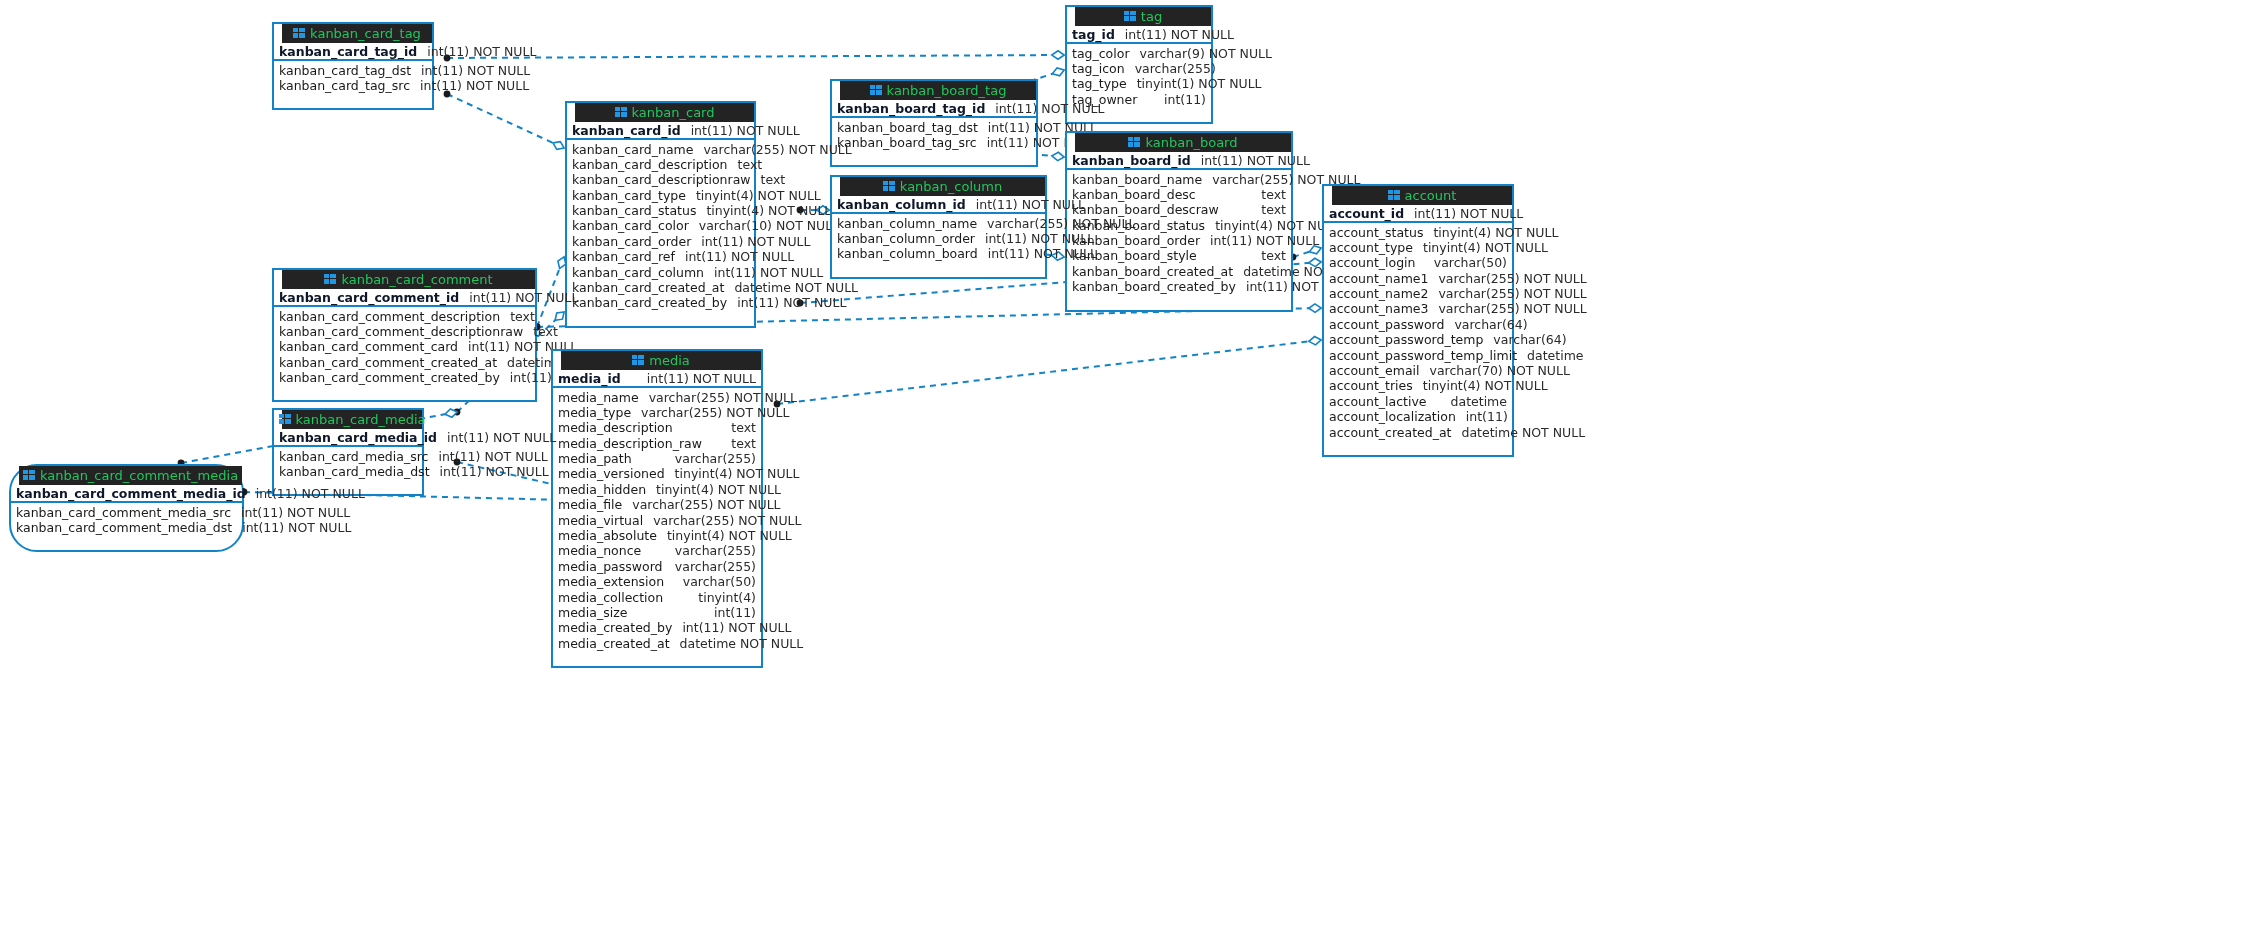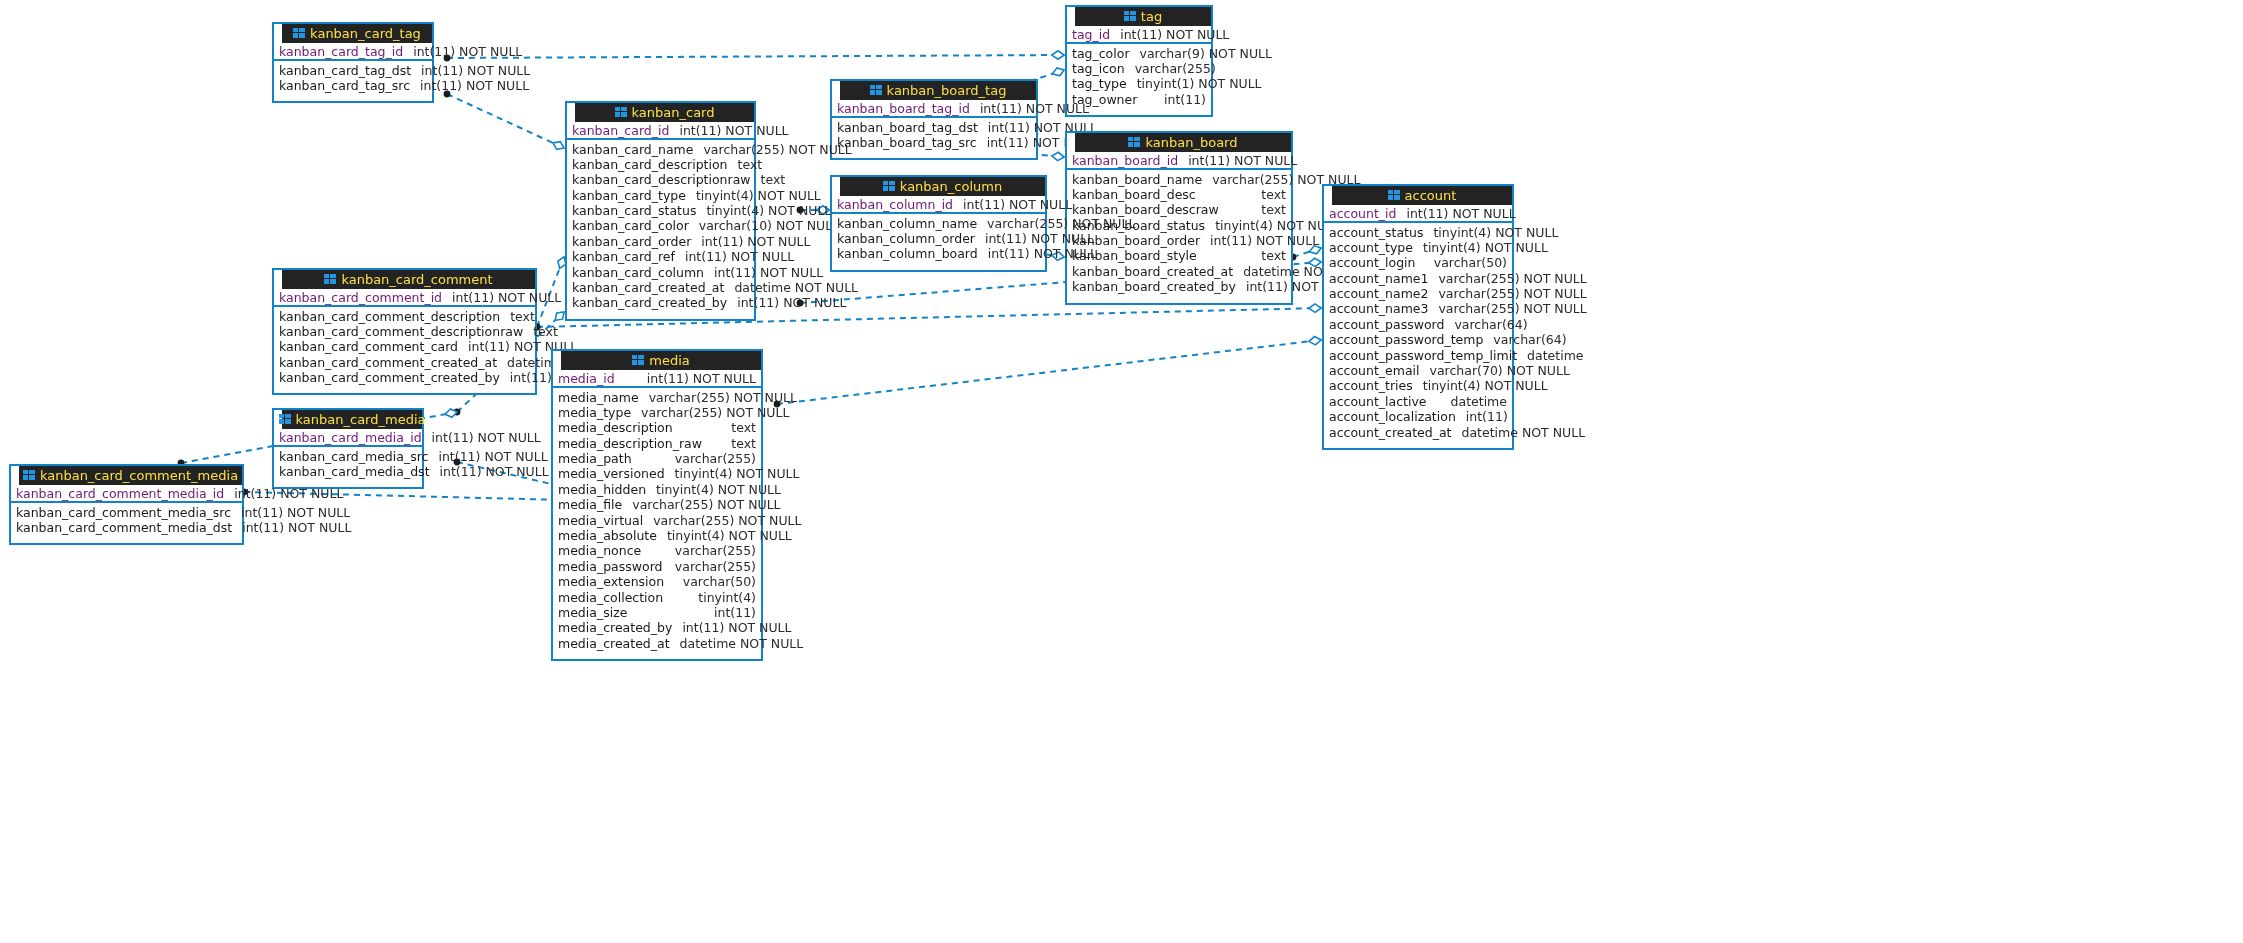--- a/index.html
+++ b/index.html
@@ -31,21 +31,21 @@
   .entity {
     position: absolute;
     z-index: 2;
     border: 2px solid #1183c6;
     background: #ffffff;
     box-sizing: border-box;
     box-shadow: 0 0 0 0 rgba(0,0,0,0);
   }
   .entity-header {
     background: #232323;
-    color: #fde047;
+    color: #22c55e;
     font-size: 13px;
     line-height: 19px;
     height: 19px;
     text-align: center;
     white-space: nowrap;
     padding: 1px 8px 2px 8px;
     box-sizing: border-box;
     display: flex;
     align-items: center;
     justify-content: center;
@@ -90,26 +90,26 @@
   }
   .field-row .fname {
     text-align: left;
     padding-right: 10px;
   }
   .field-row .ftype {
     text-align: right;
     color: #2b2b2b;
   }
   .field-row.pk-row .fname {
-    font-weight: normal;
-    color: #701a75;
+    font-weight: bold;
+    color: #0f172a;
   }
   .fields-body {
     padding-top: 1.5px;
-    padding-bottom: 8px;
+    padding-bottom: 15px;
   }
 </style>
 </head>
 <body>
 
 <div id="canvas">
   <svg id="edges" viewBox="0 0 2243 943" xmlns="http://www.w3.org/2000/svg">
       <g>
         <line x1="447" y1="58" x2="1053.0001300250922" y2="55.053483970704576" stroke="#1183c6" stroke-width="2" stroke-dasharray="6,5"></line>
         <circle cx="447" cy="58" r="3.4" fill="#1b1b1b"></circle>
@@ -622,21 +622,21 @@
           <div class="field-row">
             <span class="fname">kanban_card_media_src</span>
             <span class="ftype">int(11) NOT NULL</span>
           </div>
           <div class="field-row">
             <span class="fname">kanban_card_media_dst</span>
             <span class="ftype">int(11) NOT NULL</span>
           </div>
         </div>
       </div>
-      <div class="entity" style="left: 9px; top: 464px; width: 235px;">
+      <div class="entity" style="left: 9px; top: 464px; width: 235px; border-radius: 28px;">
         <div class="entity-header">
           <span class="tbl-icon">
             <i class="r1a"></i>
             <i class="r1b"></i>
             <i class="r2a"></i>
             <i class="r2b"></i>
           </span>
           <span>kanban_card_comment_media</span>
         </div>
         <div class="field-row pk-row">

